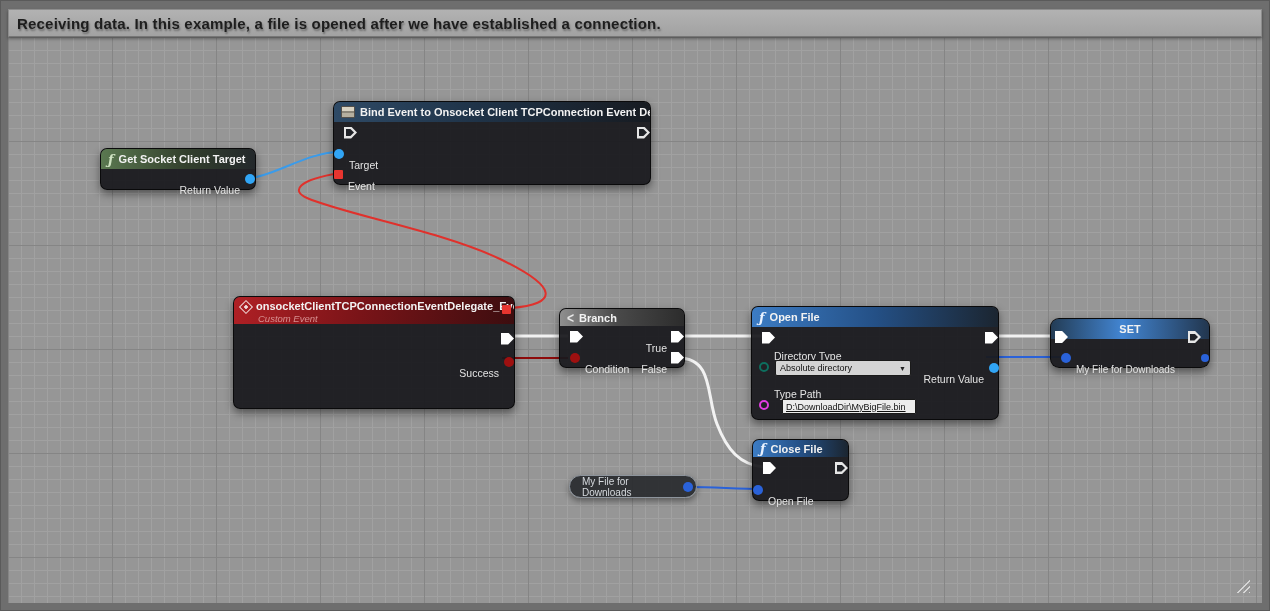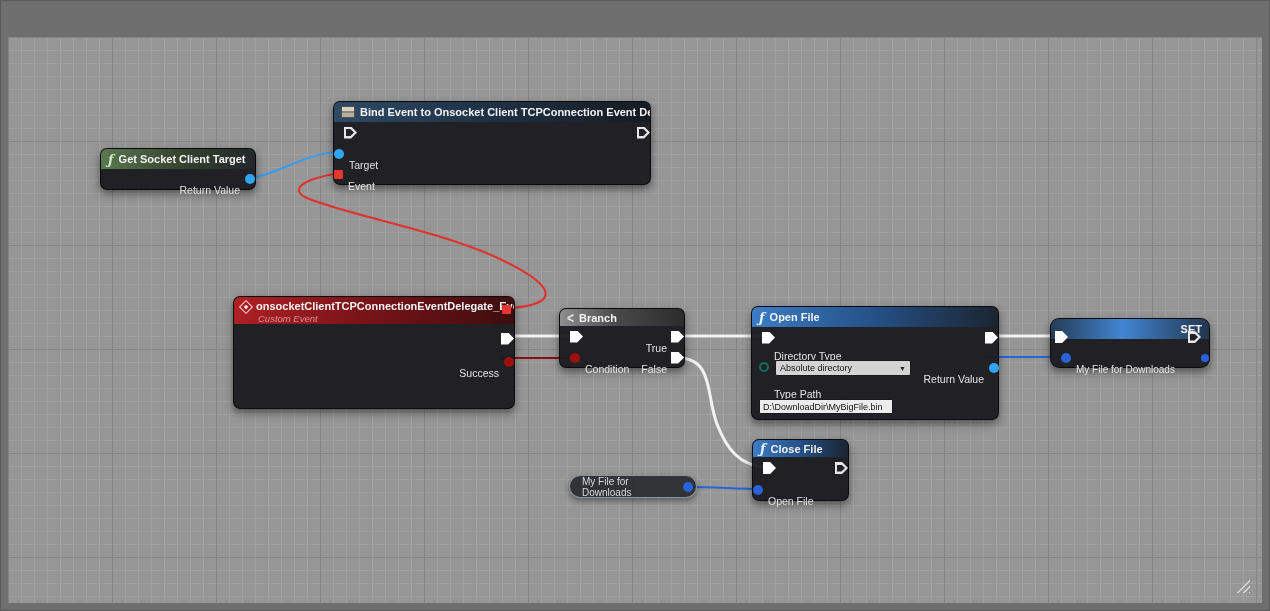--- a/index.html
+++ b/index.html
@@ -33,21 +33,21 @@
     color:#e3e3e3;font-size:10.5px;}
   .hdr{display:flex;align-items:center;gap:5px;padding:0 7px;border-radius:6px 6px 0 0;
     font-weight:bold;font-size:11px;color:#f2f2f2;white-space:nowrap;overflow:hidden;}
   .hdr-green{background:linear-gradient(90deg,#5a7850 0%,#33402d 55%,#23282b 100%);}
   .hdr-navy{background:linear-gradient(90deg,#2e4a66 0%,#1f3348 45%,#171b21 100%);}
   .hdr-red{background:linear-gradient(100deg,#b02025 0%,#7a1418 45%,#3c0d0f 100%);
     display:block;padding:3px 7px 2px;border-radius:6px 6px 0 0;}
   .hdr-gray{background:linear-gradient(90deg,#8f8f8f 0%,#4a4a4a 45%,#2c2c2c 100%);}
   .hdr-blue{background:linear-gradient(90deg,#3c7cc4 0%,#245086 50%,#1b2530 100%);}
   .hdr-set{background:linear-gradient(90deg,#233c55 0%,#4285d2 45%,#22364e 100%);
-    justify-content:flex-end;}
+    justify-content:center;}
   .fn-icon{font-family:"DejaVu Serif",serif;font-style:italic;font-size:13px;line-height:1;}
   .fn-green{color:#cfe3c2;} .fn-white{color:#eaf2ff;}
   .ev-title{display:flex;align-items:center;gap:5px;line-height:13px;}
   .ev-sub{font-style:italic;font-weight:normal;font-size:9.5px;color:#d89090;margin-left:17px;line-height:11px;}
   .diamond{width:8px;height:8px;border:1.5px solid #f0dcdc;transform:rotate(45deg);flex:0 0 auto;
     background:radial-gradient(circle,#f0dcdc 0 1.5px,transparent 2px);}
   .bind-icon{width:12px;height:10px;flex:0 0 auto;border-radius:1px;border:1px solid #55504a;
     background:linear-gradient(180deg,#d8d2c2 0 45%,#8a8578 45% 60%,#b5af9f 60% 100%);}
   .branch-icon{font-weight:bold;color:#e8e8e8;font-size:12px;transform:scaleY(1.2);}
   .row{display:flex;align-items:center;gap:5px;padding:0 5px;}
@@ -82,20 +82,23 @@
 </style>
 </head>
 <body>
 
 <div class="stage">
 
   <div class="canvas">
     <div class="resize-grip"></div>
   </div>
 
+  <div class="comment-title">
+    <span>Receiving data. In this example, a file is opened after we have established a connection.</span>
+  </div>
 
   <svg class="wires" width="1270" height="611">
     <path d="M 240 179 C 272 179 305 152 340 152" stroke="#3a9bea" stroke-width="2" fill="none"></path>
     <path d="M 511 308 C 558 304 560 288 500 259 C 441 231 347 215 307 198 C 291 191 297 180 340 173" stroke="#e0312c" stroke-width="2" fill="none"></path>
     <path d="M 508 336 L 568 336" stroke="#f2f2f2" stroke-width="3" fill="none"></path>
     <path d="M 502 358 L 568 358" stroke="#8e0b0b" stroke-width="2" fill="none"></path>
     <path d="M 678 336 L 762 336" stroke="#f2f2f2" stroke-width="3" fill="none"></path>
     <path d="M 678 358 C 714 358 706 396 717 424 C 727 450 740 465 764 467" stroke="#f2f2f2" stroke-width="3" fill="none"></path>
     <path d="M 990 336 L 1060 336" stroke="#f2f2f2" stroke-width="3" fill="none"></path>
     <path d="M 986 357 L 1063 357" stroke="#2a62d9" stroke-width="2" fill="none"></path>
@@ -188,21 +191,21 @@
       <span class="pexec pull-r"></span>
     </div>
     <div class="abs" style="left:22px;top:43px;font-size:10.5px">Directory Type</div>
     <span class="pcirc h-teal abs" style="left:7px;top:55px"></span>
     <div class="dropdown abs" style="left:23px;top:53px">
       <span>Absolute directory</span>
       <span class="dd-arrow">▼</span>
     </div>
     <div class="abs" style="left:22px;top:81px;font-size:10.5px">Type Path</div>
     <span class="pcirc h-mag abs" style="left:7px;top:93px"></span>
-    <input class="textbox abs" style="left: 7px; top: 92px;" readonly="" value="D:\DownloadDir\MyBigFile.bin">
+    <input class="textbox abs" style="left: 30px; top: 92px; text-decoration: underline;" readonly="" value="D:\DownloadDir\MyBigFile.bin">
     <div class="abs" style="right:4px;top:44px;display:flex;align-items:center;gap:5px">
       <span class="plabel">Return Value</span>
       <span class="pcirc f-blue pull-r"></span>
     </div>
   </div>
 
   <div class="node" style="left:1050px;top:318px;width:160px;height:50px;border-radius:9px">
     <div class="hdr hdr-set" style="height:20px;border-radius:8px 8px 0 0">
       <span>SET</span>
     </div>

